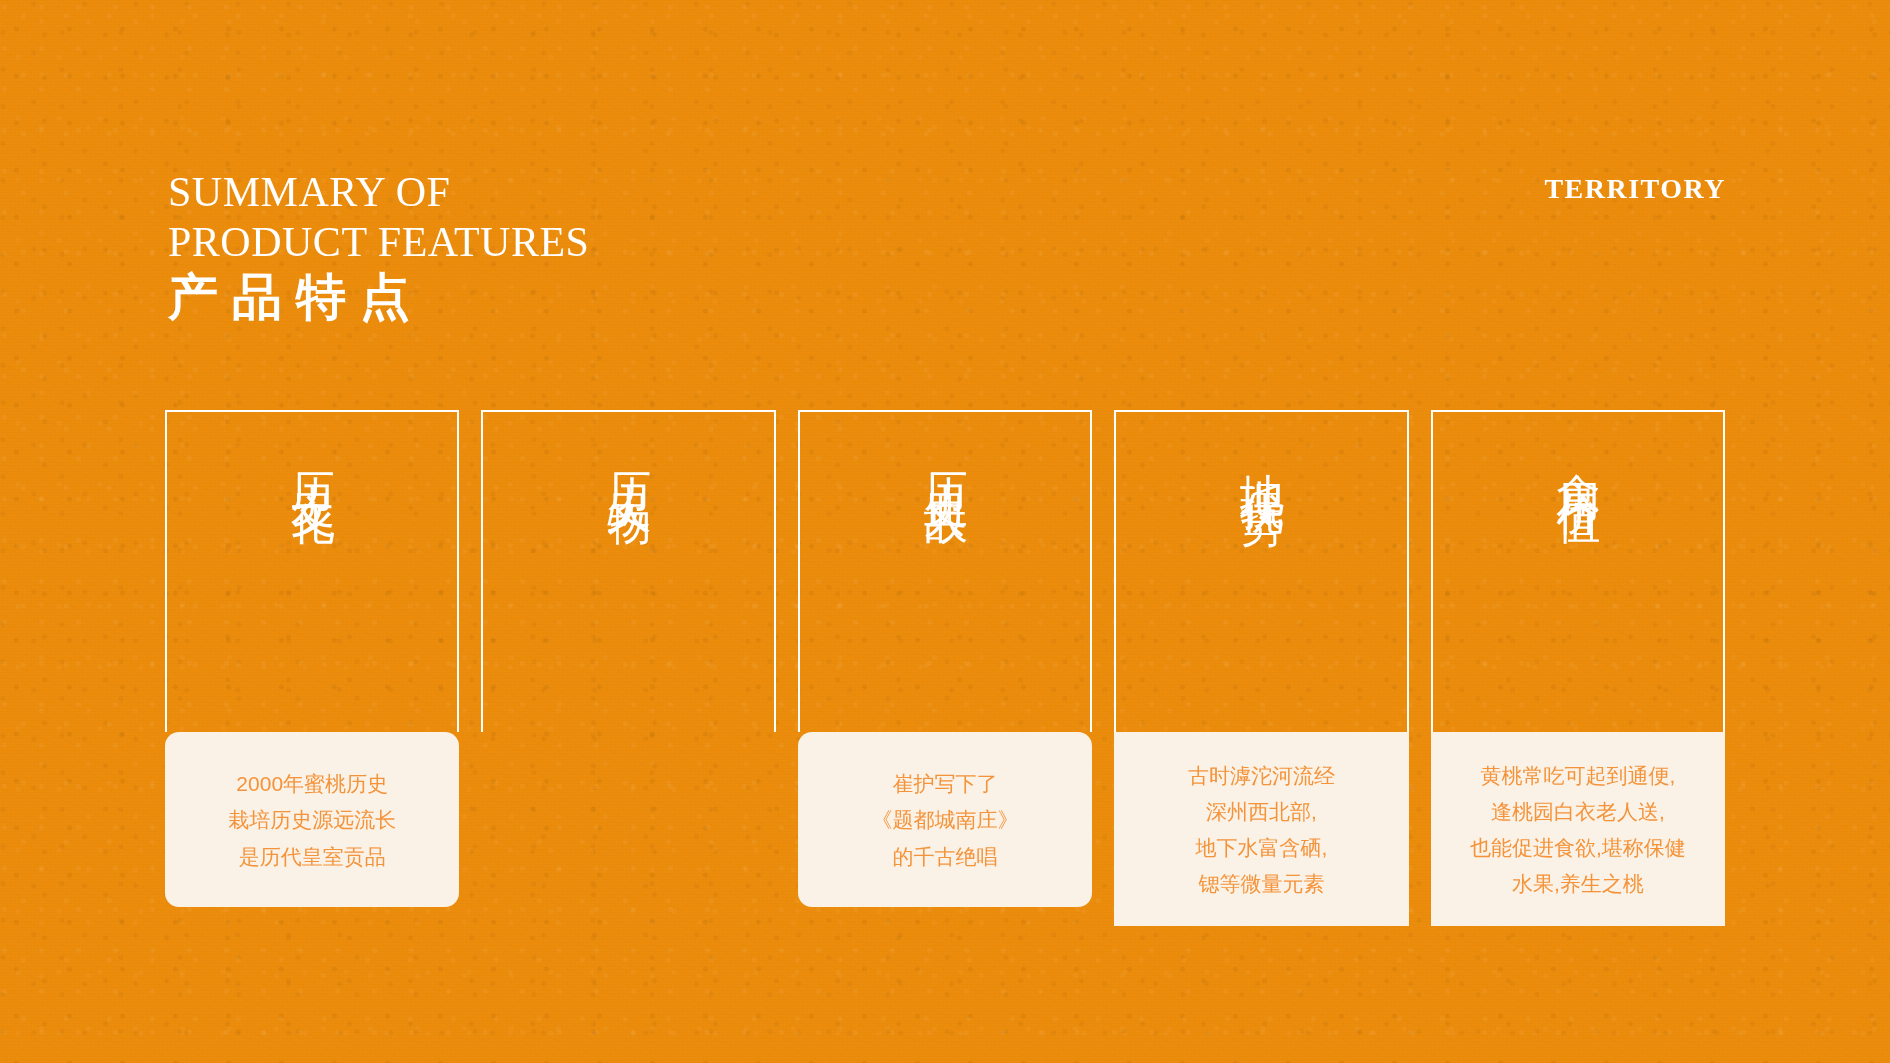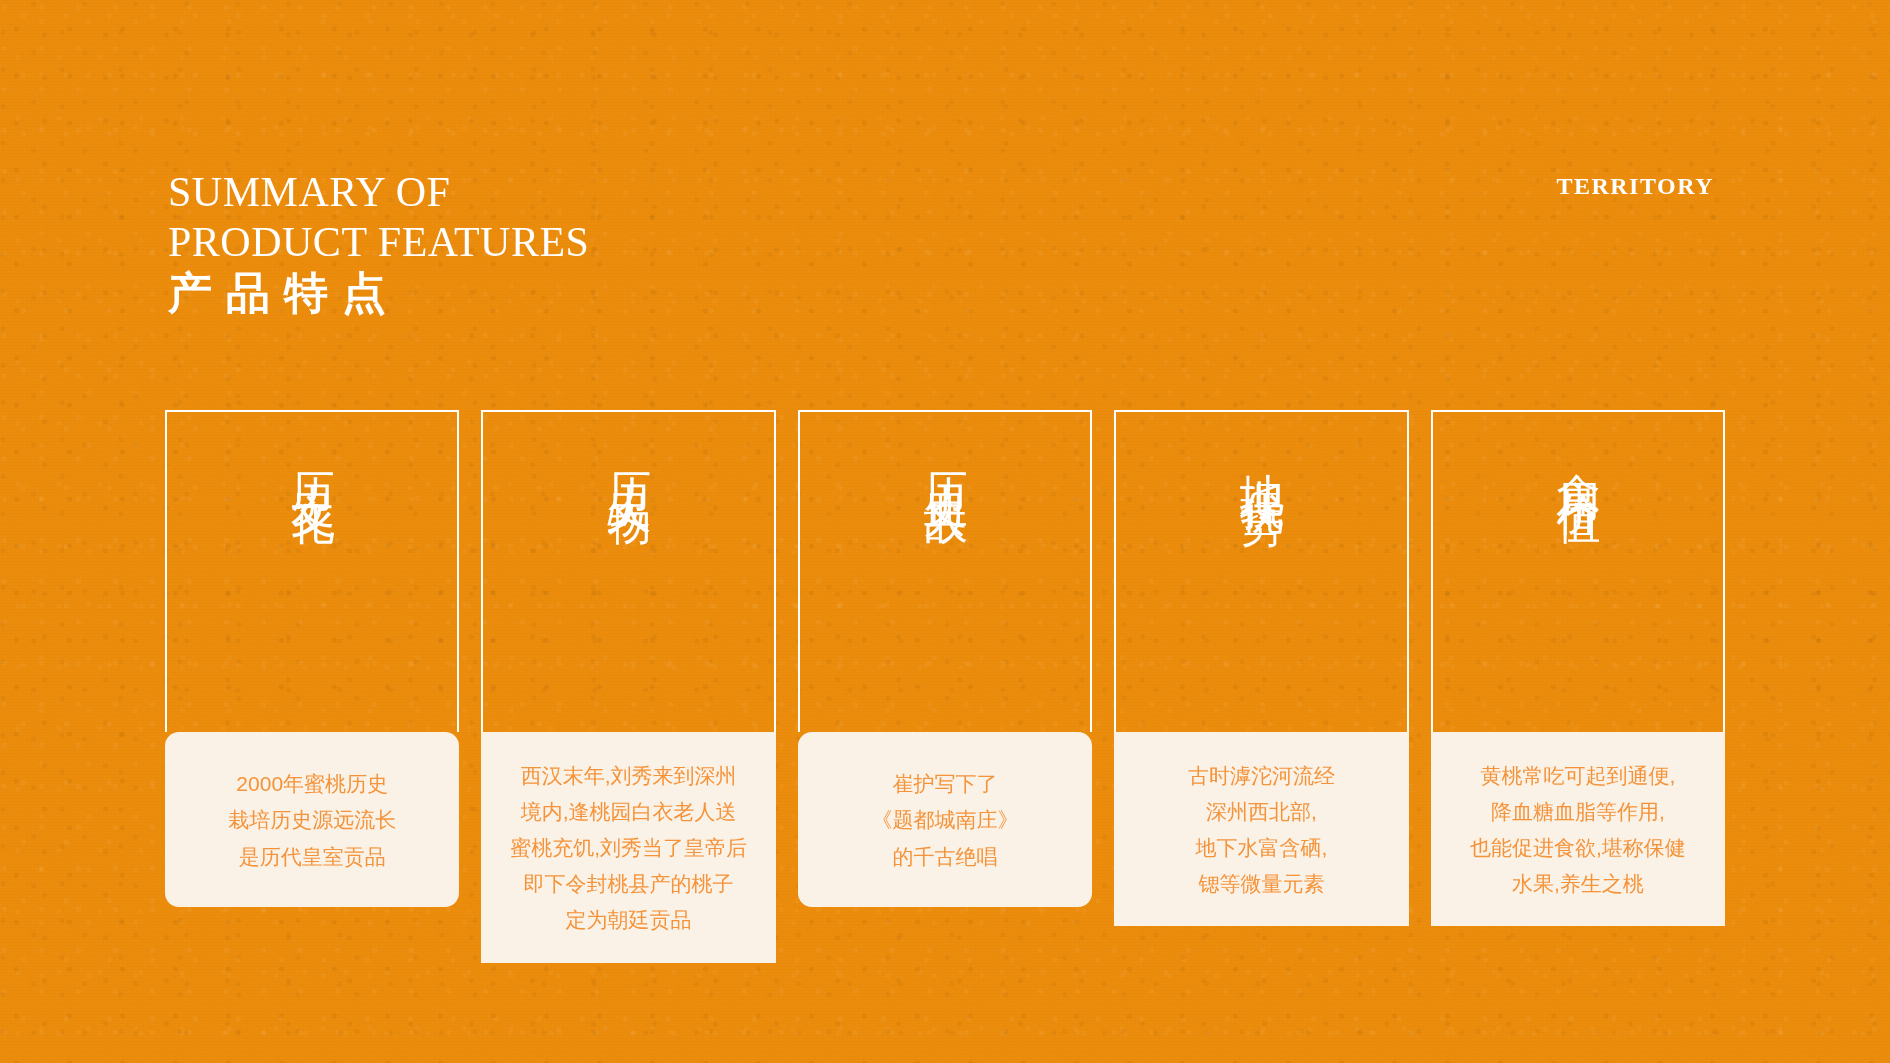--- a/index.html
+++ b/index.html
@@ -56,32 +56,32 @@
     color: #ffffff;
     letter-spacing: 0.5px;
     white-space: pre-line;
   }
   .header-cn {
     position: absolute;
     left: 168px;
     top: 272px;
     font-family: "Liberation Serif", serif;
     font-weight: bold;
-    font-size: 44px;
+    font-size: 50px;
     line-height: 1;
     color: #ffffff;
     letter-spacing: 14px;
   }
   .header-tag {
     position: absolute;
-    right: 176px;
+    right: 164px;
     top: 173px;
     font-family: "Liberation Serif", serif;
     font-weight: bold;
-    font-size: 24px;
+    font-size: 28px;
     color: #ffffff;
     letter-spacing: 1.5px;
   }
 
   
   #cards {
     position: absolute;
     left: 165px;
     top: 410px;
     width: 1560px;
@@ -153,25 +153,20 @@
       </div>
       <div class="card-body">2000年蜜桃历史
 栽培历史源远流长
 是历代皇室贡品</div>
     </div>
 
     <div class="card h-tall">
       <div class="card-top">
         <div class="card-title">历史人物</div>
       </div>
-      <div class="card-body">西汉末年,刘秀来到深州
-境内,逢桃园白衣老人送
-蜜桃充饥,刘秀当了皇帝后
-即下令封桃县产的桃子
-定为朝廷贡品</div>
     </div>
 
     <div class="card h-short">
       <div class="card-top">
         <div class="card-title">历史典故</div>
       </div>
       <div class="card-body">崔护写下了
 《题都城南庄》
 的千古绝唱</div>
     </div>
@@ -184,19 +179,19 @@
 深州西北部,
 地下水富含硒,
 锶等微量元素</div>
     </div>
 
     <div class="card h-mid">
       <div class="card-top">
         <div class="card-title">食用价值</div>
       </div>
       <div class="card-body">黄桃常吃可起到通便,
-降血糖血脂等作用,
+逢桃园白衣老人送,
 也能促进食欲,堪称保健
 水果,养生之桃</div>
     </div>
 
   </div>
 </div>
 
 </body></html>

